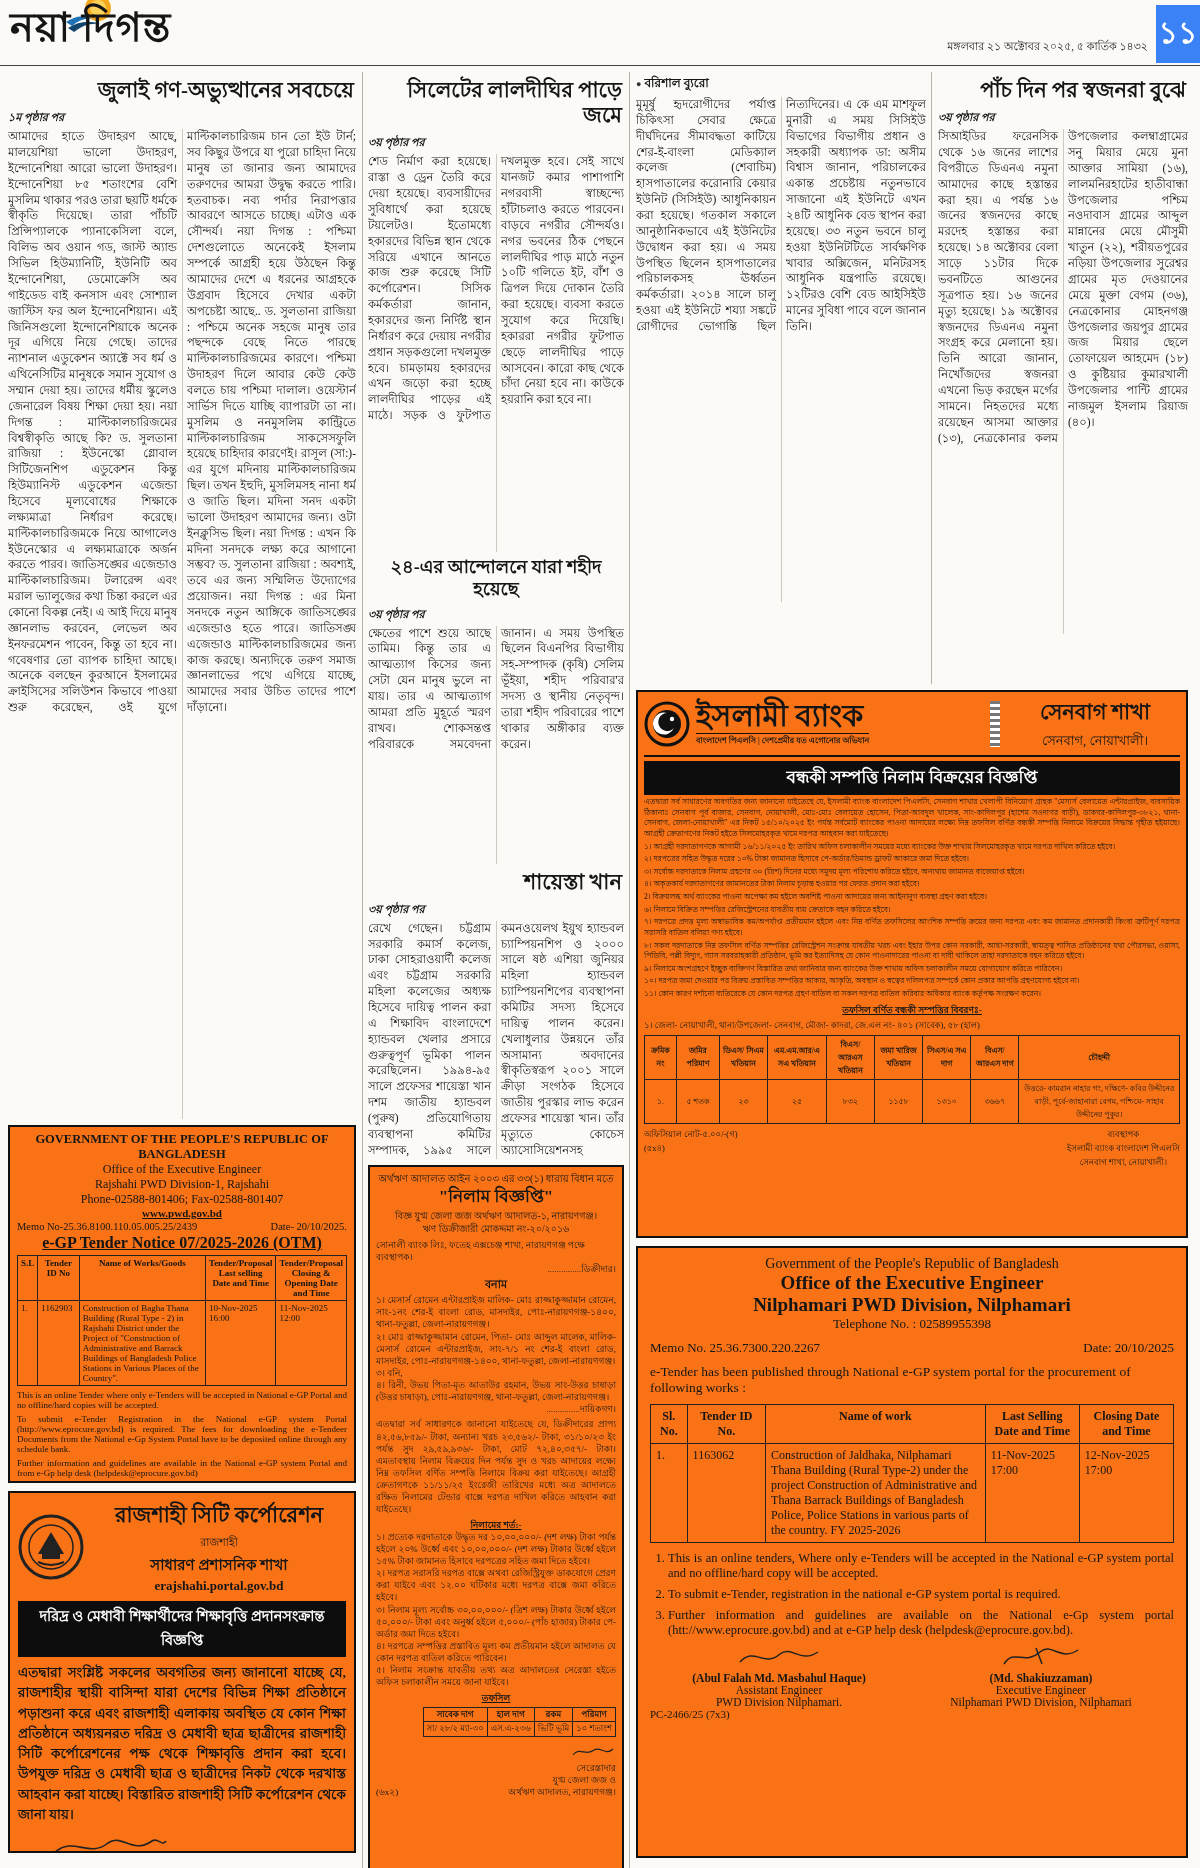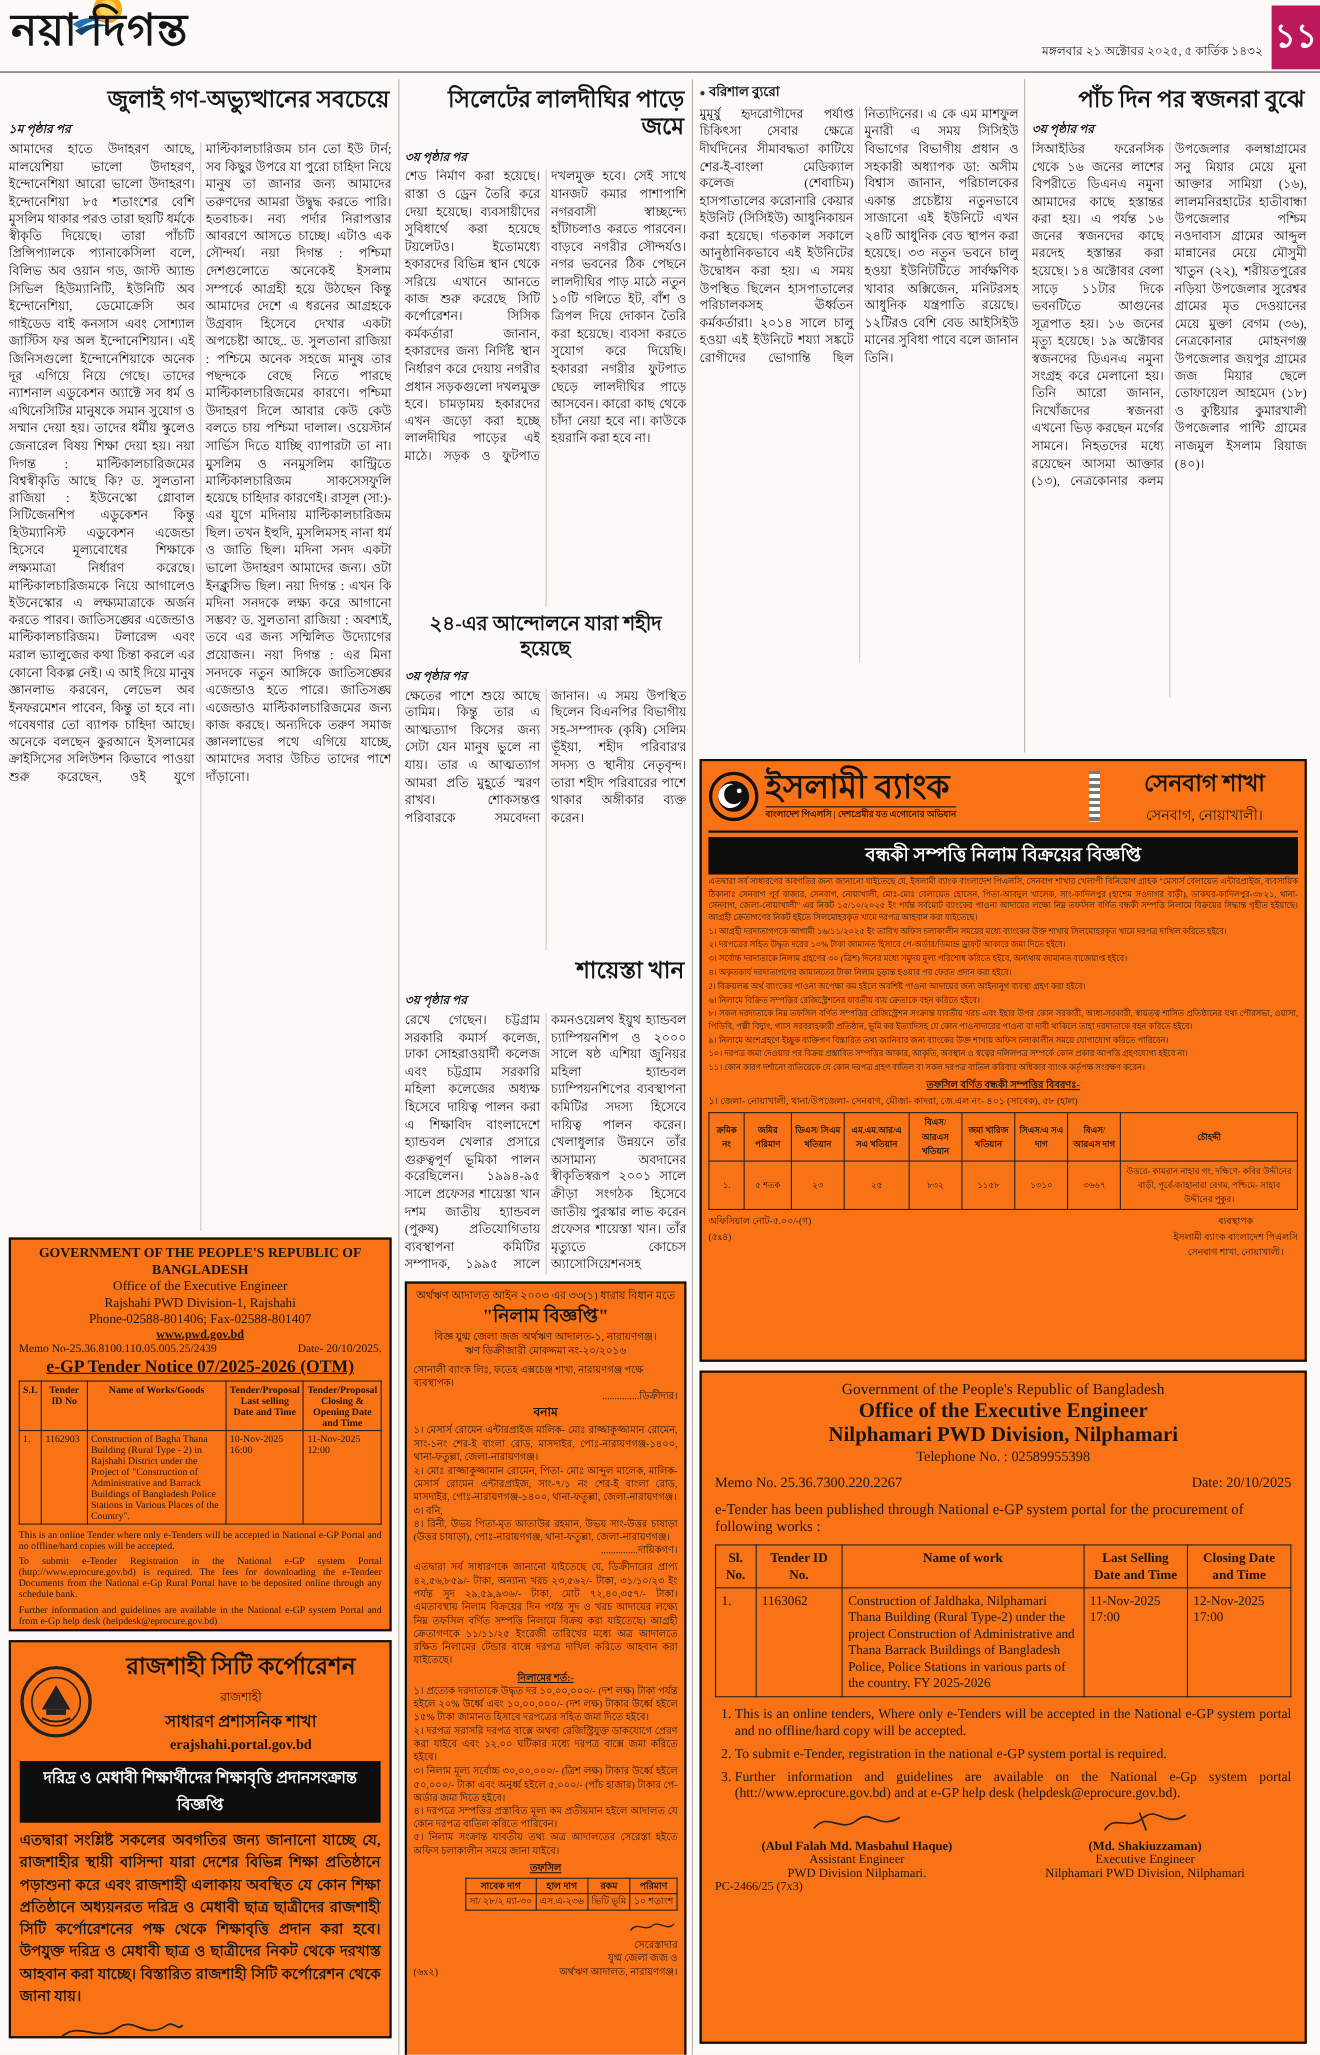--- a/index.html
+++ b/index.html
@@ -6,21 +6,21 @@
   body { width:1200px; background:#e8e6e0; font-family:"Liberation Serif","DejaVu Serif",serif; color:#151515; }
   .page { width:1200px; height:1868px; background:#fbfaf6; position:relative; overflow:hidden; }
 
   
   .masthead { height:66px; display:flex; align-items:flex-end; justify-content:space-between; padding:4px 0 2px 10px; border-bottom:1.5px solid #444; }
   .logo-wrap { display:flex; align-items:center; gap:4px; position:relative; }
   .logo-art { position:absolute; left:54px; top:-8px; }
   .logo-text { font-size:40px; font-weight:bold; letter-spacing:1px; position:relative; z-index:2; }
   .mast-right { display:flex; align-items:flex-end; gap:8px; }
   .dateline { font-size:11px; padding-bottom:6px; color:#222; }
-  .pagebox { width:44px; height:58px; background:#be185d; color:#fff; font-size:30px; font-weight:bold; display:flex; align-items:center; justify-content:center; }
+  .pagebox { width:44px; height:58px; background:#3b82f6; color:#fff; font-size:30px; font-weight:bold; display:flex; align-items:center; justify-content:center; }
 
   .bands { display:flex; gap:6px; padding:6px 8px 0 8px; }
   .band-l { width:348px; }
   .band-m { width:268px; border-left:1px solid #b5b2aa; border-right:1px solid #b5b2aa; padding:0 5px; }
   .band-r { width:552px; }
 
   .headline1 { font-size:21px; font-weight:bold; text-align:right; line-height:1.2; padding:6px 2px 5px 2px; }
   .headline2 { font-size:18px; font-weight:bold; text-align:center; line-height:1.2; padding:5px 2px 4px 2px; }
   .marker { font-size:11px; font-weight:bold; font-style:italic; padding:1px 0; }
   .byline { font-size:12px; font-weight:bold; padding:2px 0 3px 0; }
@@ -174,21 +174,21 @@
           <tr>
             <td>1.</td>
             <td>1162903</td>
             <td>Construction of Bagha Thana Building (Rural Type - 2) in Rajshahi District under the Project of "Construction of Administrative and Barrack Buildings of Bangladesh Police Stations in Various Places of the Country".</td>
             <td>10-Nov-2025 16:00</td>
             <td>11-Nov-2025 12:00</td>
           </tr>
         </tbody>
           </table>
         <p class="raj-para">This is an online Tender where only e-Tenders will be accepted in National e-GP Portal and no offline/hard copies will be accepted.</p>
-        <p class="raj-para">To submit e-Tender Registration in the National e-GP system Portal (http://www.eprocure.gov.bd) is required. The fees for downloading the e-Tendeer Documents from the National e-Gp Rural Portal have to be deposited online through any schedule bank.</p>
+        <p class="raj-para">To submit e-Tender Registration in the National e-GP system Portal (http://www.eprocure.gov.bd) is required. The fees for downloading the e-Tendeer Documents from the National e-Gp System Portal have to be deposited online through any schedule bank.</p>
         <p class="raj-para">Further information and guidelines are available in the National e-GP system Portal and from e-Gp help desk (helpdesk@eprocure.gov.bd)</p>
         <div class="sig-right">
           <svg class="sign-squiggle" width="70" height="18" viewBox="0 0 70 18">
               <path d="M4 14 C14 2 22 16 32 7 C40 0 46 14 56 6 C60 3 64 10 68 5" fill="none" stroke="#222" stroke-width="1.4"></path>
             </svg>
           <br>
           <br>
           <br>
           
         </div>
@@ -347,20 +347,21 @@
           </div>
         </div>
         <div class="isl-banner">বন্ধকী সম্পত্তি নিলাম বিক্রয়ের বিজ্ঞপ্তি</div>
         <div class="isl-body">এতদ্বারা সর্ব সাধারণের অবগতির জন্য জানানো যাইতেছে যে, ইসলামী ব্যাংক বাংলাদেশ পিএলসি, সেনবাগ শাখার খেলাপী বিনিয়োগ গ্রাহক "মেসার্স বেলায়েত এন্টারপ্রাইজ, ব্যবসায়িক ঠিকানাঃ সেনবাগ পূর্ব বাজার, সেনবাগ, নোয়াখালী, মোঃ-মোঃ বেলায়েত হোসেন, পিতা-আবদুল খালেক, সাং-কাদিলপুর (হাশেম সওদাগর বাড়ী), ডাকঘর-কাদিলপুর-৩৮২১, থানা-সেনবাগ, জেলা-নোয়াখালী" এর নিকট ১৫/১০/২০২৫ ইং পর্যন্ত সর্বমোট ব্যাংকের পাওনা আদায়ের লক্ষ্যে নিম্ন তফসিল বর্ণিত বন্ধকী সম্পত্তি নিলামে বিক্রয়ের সিদ্ধান্ত গৃহীত হইয়াছে। আগ্রহী ক্রেতাগণের নিকট হইতে সিলমোহরকৃত খামে দরপত্র আহবান করা যাইতেছে।</div>
         <div class="isl-body">১। আগ্রহী দরদাতাগণকে আগামী ১৬/১১/২০২৫ ইং তারিখ অফিস চলাকালীন সময়ের মধ্যে ব্যাংকের উক্ত শাখায় সিলমোহরকৃত খামে দরপত্র দাখিল করিতে হইবে।</div>
         <div class="isl-body">২। দরপত্রের সহিত উদ্ধৃত দরের ১০% টাকা জামানত হিসাবে পে-অর্ডার/ডিমান্ড ড্রাফট আকারে জমা দিতে হইবে।</div>
         <div class="isl-body">৩। সর্বোচ্চ দরদাতাকে নিলাম গ্রহণের ৩০ (ত্রিশ) দিনের মধ্যে সমুদয় মূল্য পরিশোধ করিতে হইবে, অন্যথায় জামানত বাজেয়াপ্ত হইবে।</div>
         <div class="isl-body">৪। অকৃতকার্য দরদাতাগণের জামানতের টাকা নিলাম চূড়ান্ত হওয়ার পর ফেরত প্রদান করা হইবে।</div>
         <div class="isl-body">2। বিক্রয়লব্ধ অর্থ ব্যাংকের পাওনা অপেক্ষা কম হইলে অবশিষ্ট পাওনা আদায়ের জন্য আইনানুগ ব্যবস্থা গ্রহণ করা হইবে।</div>
         <div class="isl-body">৬। নিলামে বিক্রিত সম্পত্তির রেজিস্ট্রেশনের যাবতীয় ব্যয় ক্রেতাকে বহন করিতে হইবে।</div>
+        <div class="isl-body">৭। দরপত্রে প্রদত্ত মূল্য অস্বাভাবিক কম/অপর্যাপ্ত প্রতীয়মান হইলে এবং নিম্ন বর্ণিত তফসিলের আংশিক সম্পত্তি ক্রয়ের জন্য দরপত্র এবং কম জামানত প্রদানকারী কিংবা ত্রুটিপূর্ণ দরপত্র সরাসরি বাতিল বলিয়া গণ্য হইবে।</div>
         <div class="isl-body">৮। সকল দরদাতাকে নিম্ন তফসিল বর্ণিত সম্পত্তির রেজিস্ট্রেশন সংক্রান্ত যাবতীয় খরচ এবং ইহার উপর কোন সরকারী, আধা-সরকারী, স্বায়ত্ত্ব শাসিত প্রতিষ্ঠানের যথা পৌরসভা, ওয়াসা, পিডিবি, পল্লী বিদ্যুৎ, গ্যাস সরবরাহকারী প্রতিষ্ঠান, ভূমি কর ইত্যাদিসহ যে কোন পাওনাদারের পাওনা বা দাবী থাকিলে তাহা দরদাতাকে বহন করিতে হইবে।</div>
         <div class="isl-body">৯। নিলামে অংশগ্রহণে ইচ্ছুক ব্যক্তিগণ বিস্তারিত তথ্য জানিবার জন্য ব্যাংকের উক্ত শাখায় অফিস চলাকালীন সময়ে যোগাযোগ করিতে পারিবেন।</div>
         <div class="isl-body">১০। দরপত্র জমা দেওয়ার পর বিক্রয় প্রস্তাবিত সম্পত্তির আকার, আকৃতি, অবস্থান ও স্বত্বের দলিলপত্র সম্পর্কে কোন প্রকার আপত্তি গ্রহণযোগ্য হইবে না।</div>
         <div class="isl-body">১১। কোন কারণ দর্শানো ব্যতিরেকে যে কোন দরপত্র গ্রহণ বাতিল বা সকল দরপত্র বাতিল করিবার অধিকার ব্যাংক কর্তৃপক্ষ সংরক্ষণ করেন।</div>
         <div class="isl-sched-title">তফসিল বর্ণিত বন্ধকী সম্পত্তির বিবরণঃ-</div>
         <div class="isl-sched-line">১। জেলা- নোয়াখালী, থানা/উপজেলা- সেনবাগ, মৌজা- কাদরা, জে.এল নং- ৪০১ (সাবেক), ৫৮ (হাল)</div>
         <table class="isl-t">
           <tbody>
               <tr>
             <th style="width:6%">ক্রমিক নং</th>

